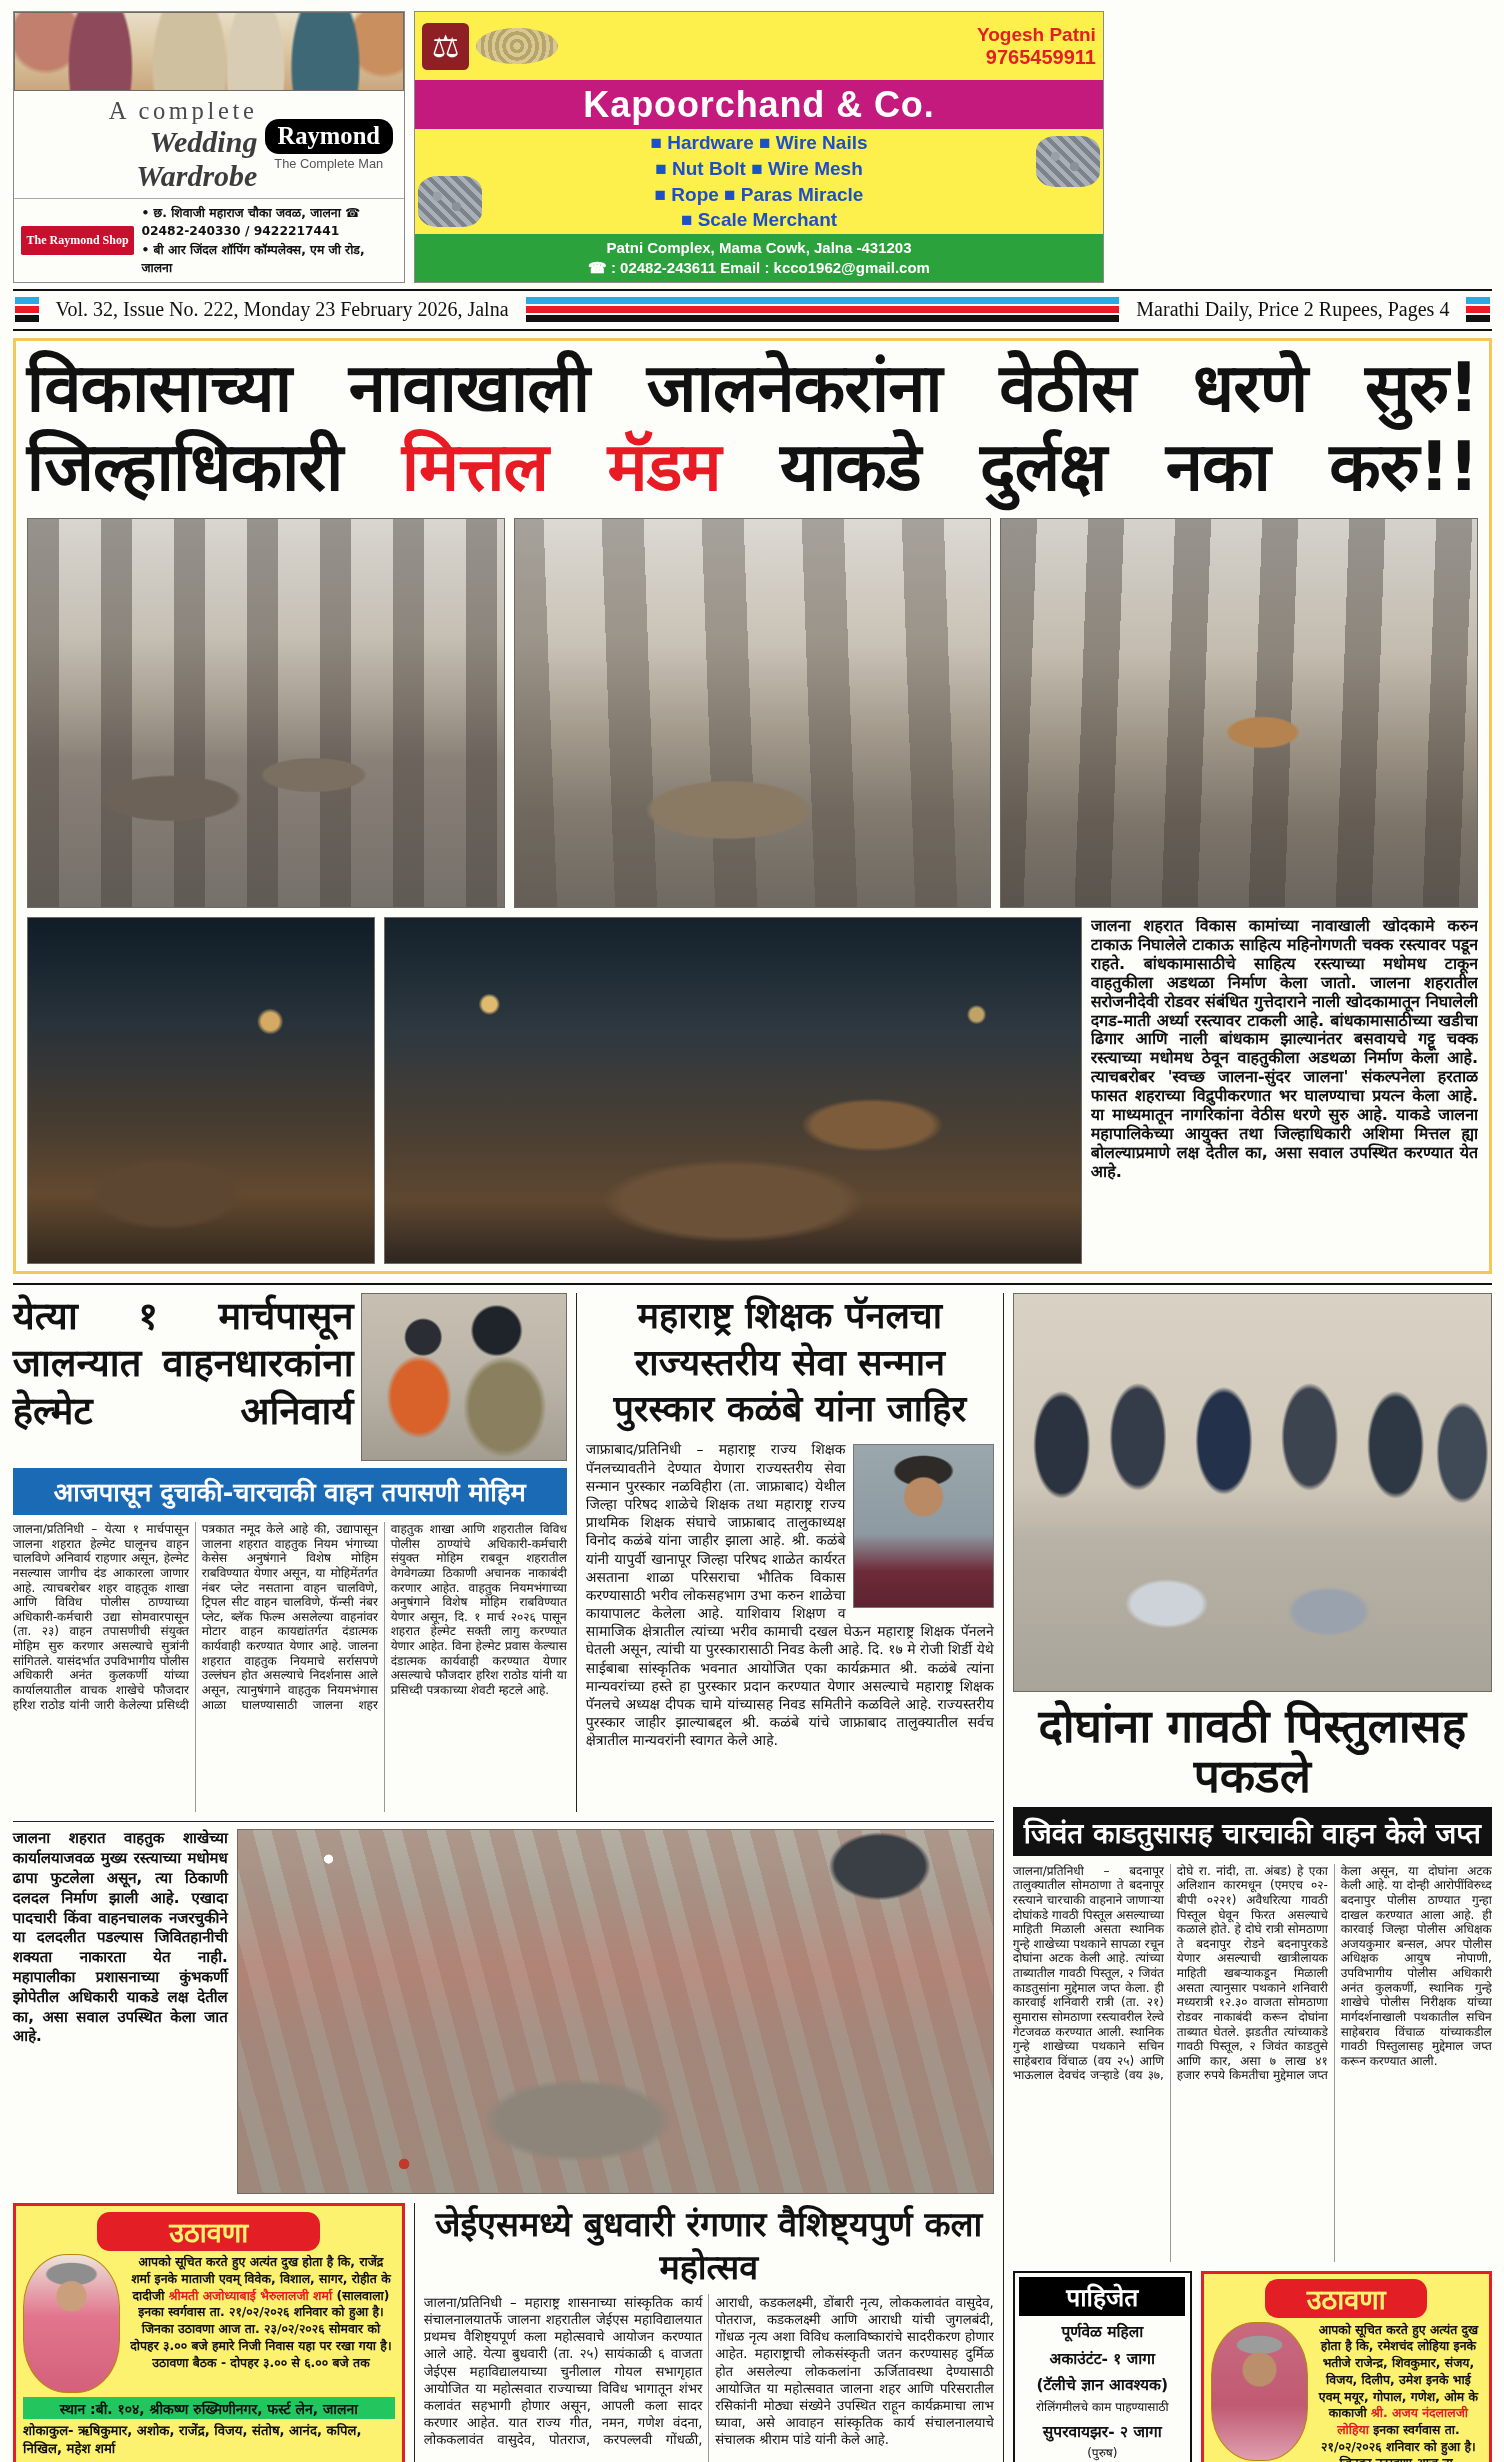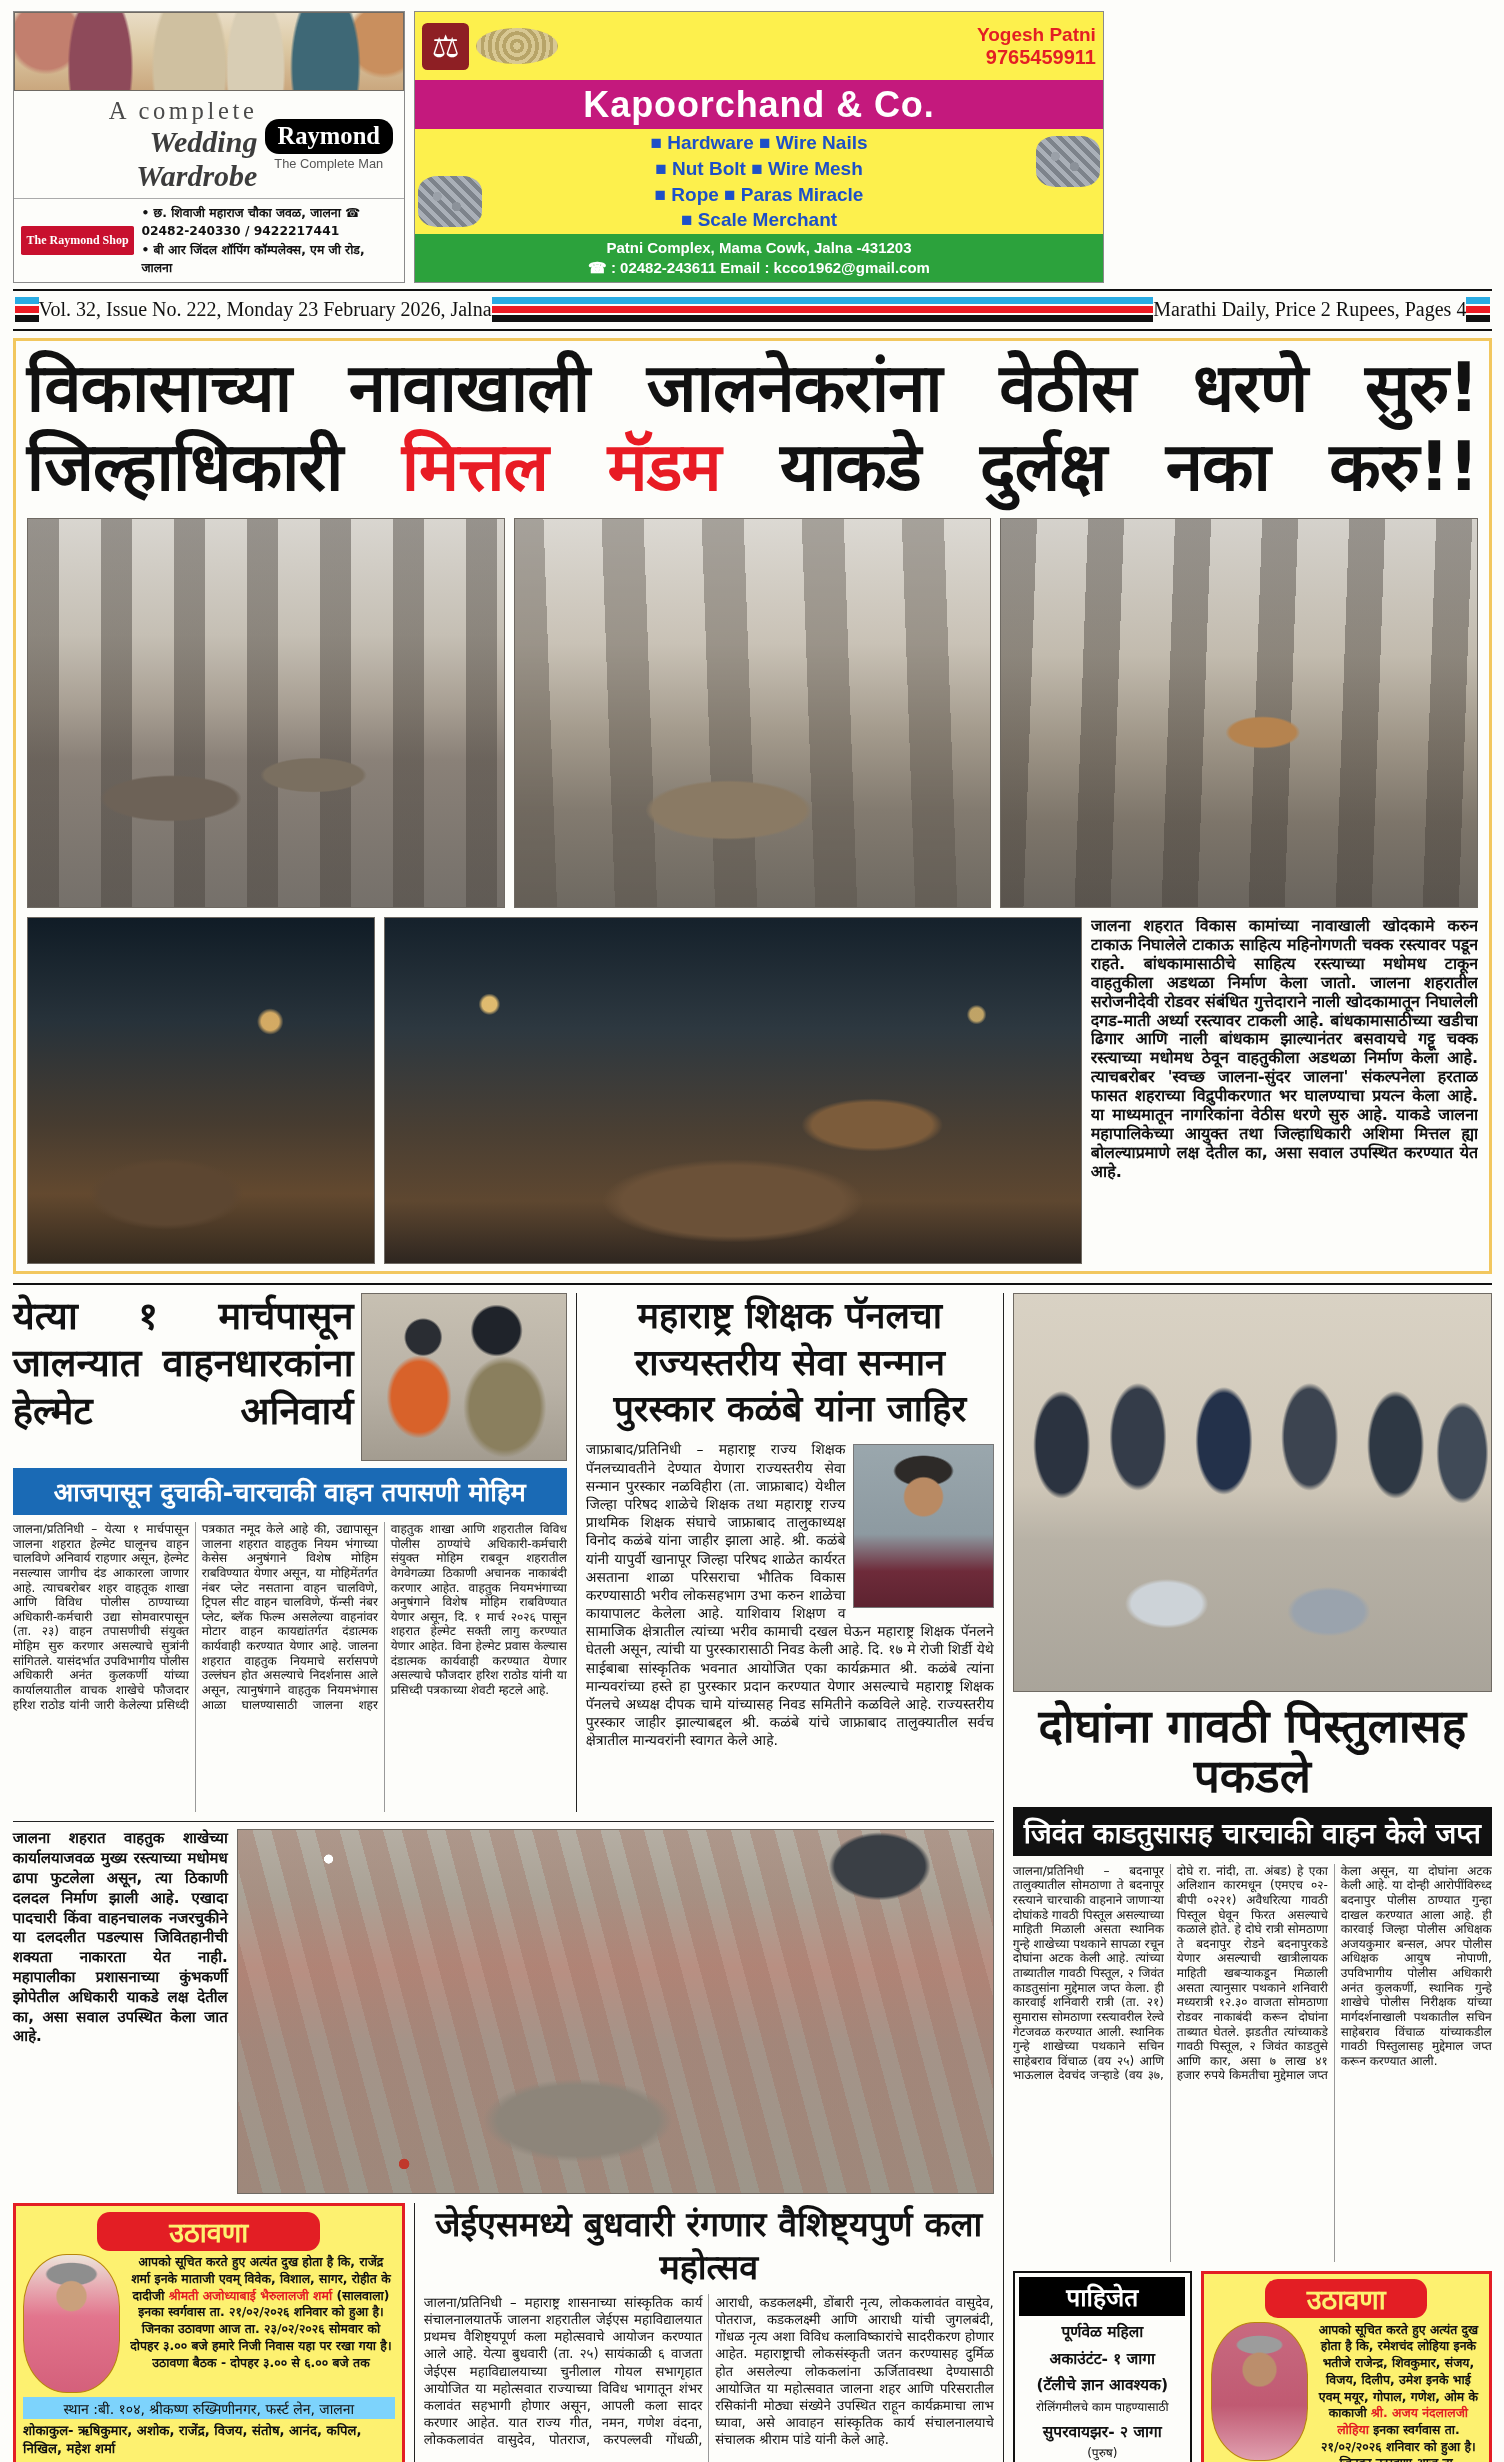--- a/index.html
+++ b/index.html
@@ -59,21 +59,21 @@
   .kap-items .blob{position:absolute;width:64px;height:51px;background:
       radial-gradient(circle 7.3px at 30% 40%, #9aa0a8 0 60%, transparent 65%),
       radial-gradient(circle 7.3px at 60% 60%, #8b9199 0 60%, transparent 65%),
       repeating-linear-gradient(45deg,#aab0b8 0 4.6px,#7d838b 4.6px 9px);border-radius:30%;}
   .kap-items .bl{left:3.6px;bottom:7.3px;}  .kap-items .br{right:3.6px;top:7.3px;}
   .kap-addr{background:#2ca23c;color:#fff;text-align:center;font-weight:bold;font-size:15px;
             padding:3.6px 1.8px;line-height:1.35;font-family:"Liberation Sans",sans-serif;}
 
   
   .dateline{margin-top:5.5px;border-top:2.7px solid #111;border-bottom:2.7px solid #111;height:38px;
-            display:flex;align-items:center;gap:0;padding:0 1.8px;font-size:20px;font-family:"Liberation Serif",serif;}
+            display:flex;align-items:center;gap:17px;padding:0 1.8px;font-size:20px;font-family:"Liberation Serif",serif;}
   .stripes{display:flex;flex-direction:column;gap:1.8px;}
   .stripes div{height:7.3px;}
   .s-cyan{background:#29abe2;} .s-red{background:#ed1c24;} .s-black{background:#111;}
   .stripe-end{width:24px;} .stripe-mid{flex:1;}
 
   
   .lead{margin-top:7.3px;border:3.6px solid #f2c75e;padding:7.3px 11px;}
   .lead h1{margin:1.8px 0;font-size:67px;line-height:1.16;letter-spacing:-0.9px;text-align:justify;text-align-last:justify;}
   .red{color:#e81b24;}
   .lead-photos1{display:grid;grid-template-columns:1fr 1fr 1fr;gap:9px;height:390px;margin-top:11px;}
@@ -166,21 +166,21 @@
   .op-woman{background:
       radial-gradient(circle 24px at 50% 30%, #caa07c 0 60%, transparent 66%),
       radial-gradient(ellipse 40px 18px at 50% 14%, #8e8e8e 0 60%, transparent 66%),
       linear-gradient(180deg,#ece4da 0%,#e2758d 45%,#d4607b 100%);}
   .op-man{background:
       radial-gradient(circle 27px at 50% 34%, #bb8e6c 0 60%, transparent 66%),
       radial-gradient(ellipse 36px 14.6px at 50% 16%, #9c9c9c 0 60%, transparent 66%),
       linear-gradient(180deg,#c86a80 0%,#c05a72 60%,#e0a0b0 100%);}
   .obit-body{font-size:12.4px;line-height:1.35;text-align:center;font-weight:600;}
   .obit-name{color:#e31e24;font-weight:bold;}
-  .obit-loc{background:#7dd3fc;font-size:14px;font-weight:normal;text-align:center;margin-top:3.6px;padding:1.8px;}
+  .obit-loc{background:#22c55e;font-size:14px;font-weight:bold;text-align:center;margin-top:3.6px;padding:1.8px;}
   .obit-mourn{font-size:13.2px;font-weight:bold;text-align:left;margin-top:2.7px;line-height:1.35;}
 
   .jes{flex:1;border-left:1.8px solid #222;padding-left:9px;}
   .jes h3{font-size:34px;margin:0 0 5.5px 0;line-height:1.25;text-align:center;}
   .jes-body{column-count:2;column-gap:12.8px;column-rule:0.9px solid #999;font-size:13.2px;line-height:1.3;
             text-align:justify;height:193px;overflow:hidden;}
 
   .wanted{width:179px;border:2.7px solid #111;box-sizing:border-box;padding:4.6px;text-align:center;flex:none;}
   .wanted-title{background:#000000;color:#fff;font-size:24.6px;font-weight:bold;padding:2.7px 0;}
   .wanted .w-big{font-size:15.5px;font-weight:bold;margin-top:4.6px;}

